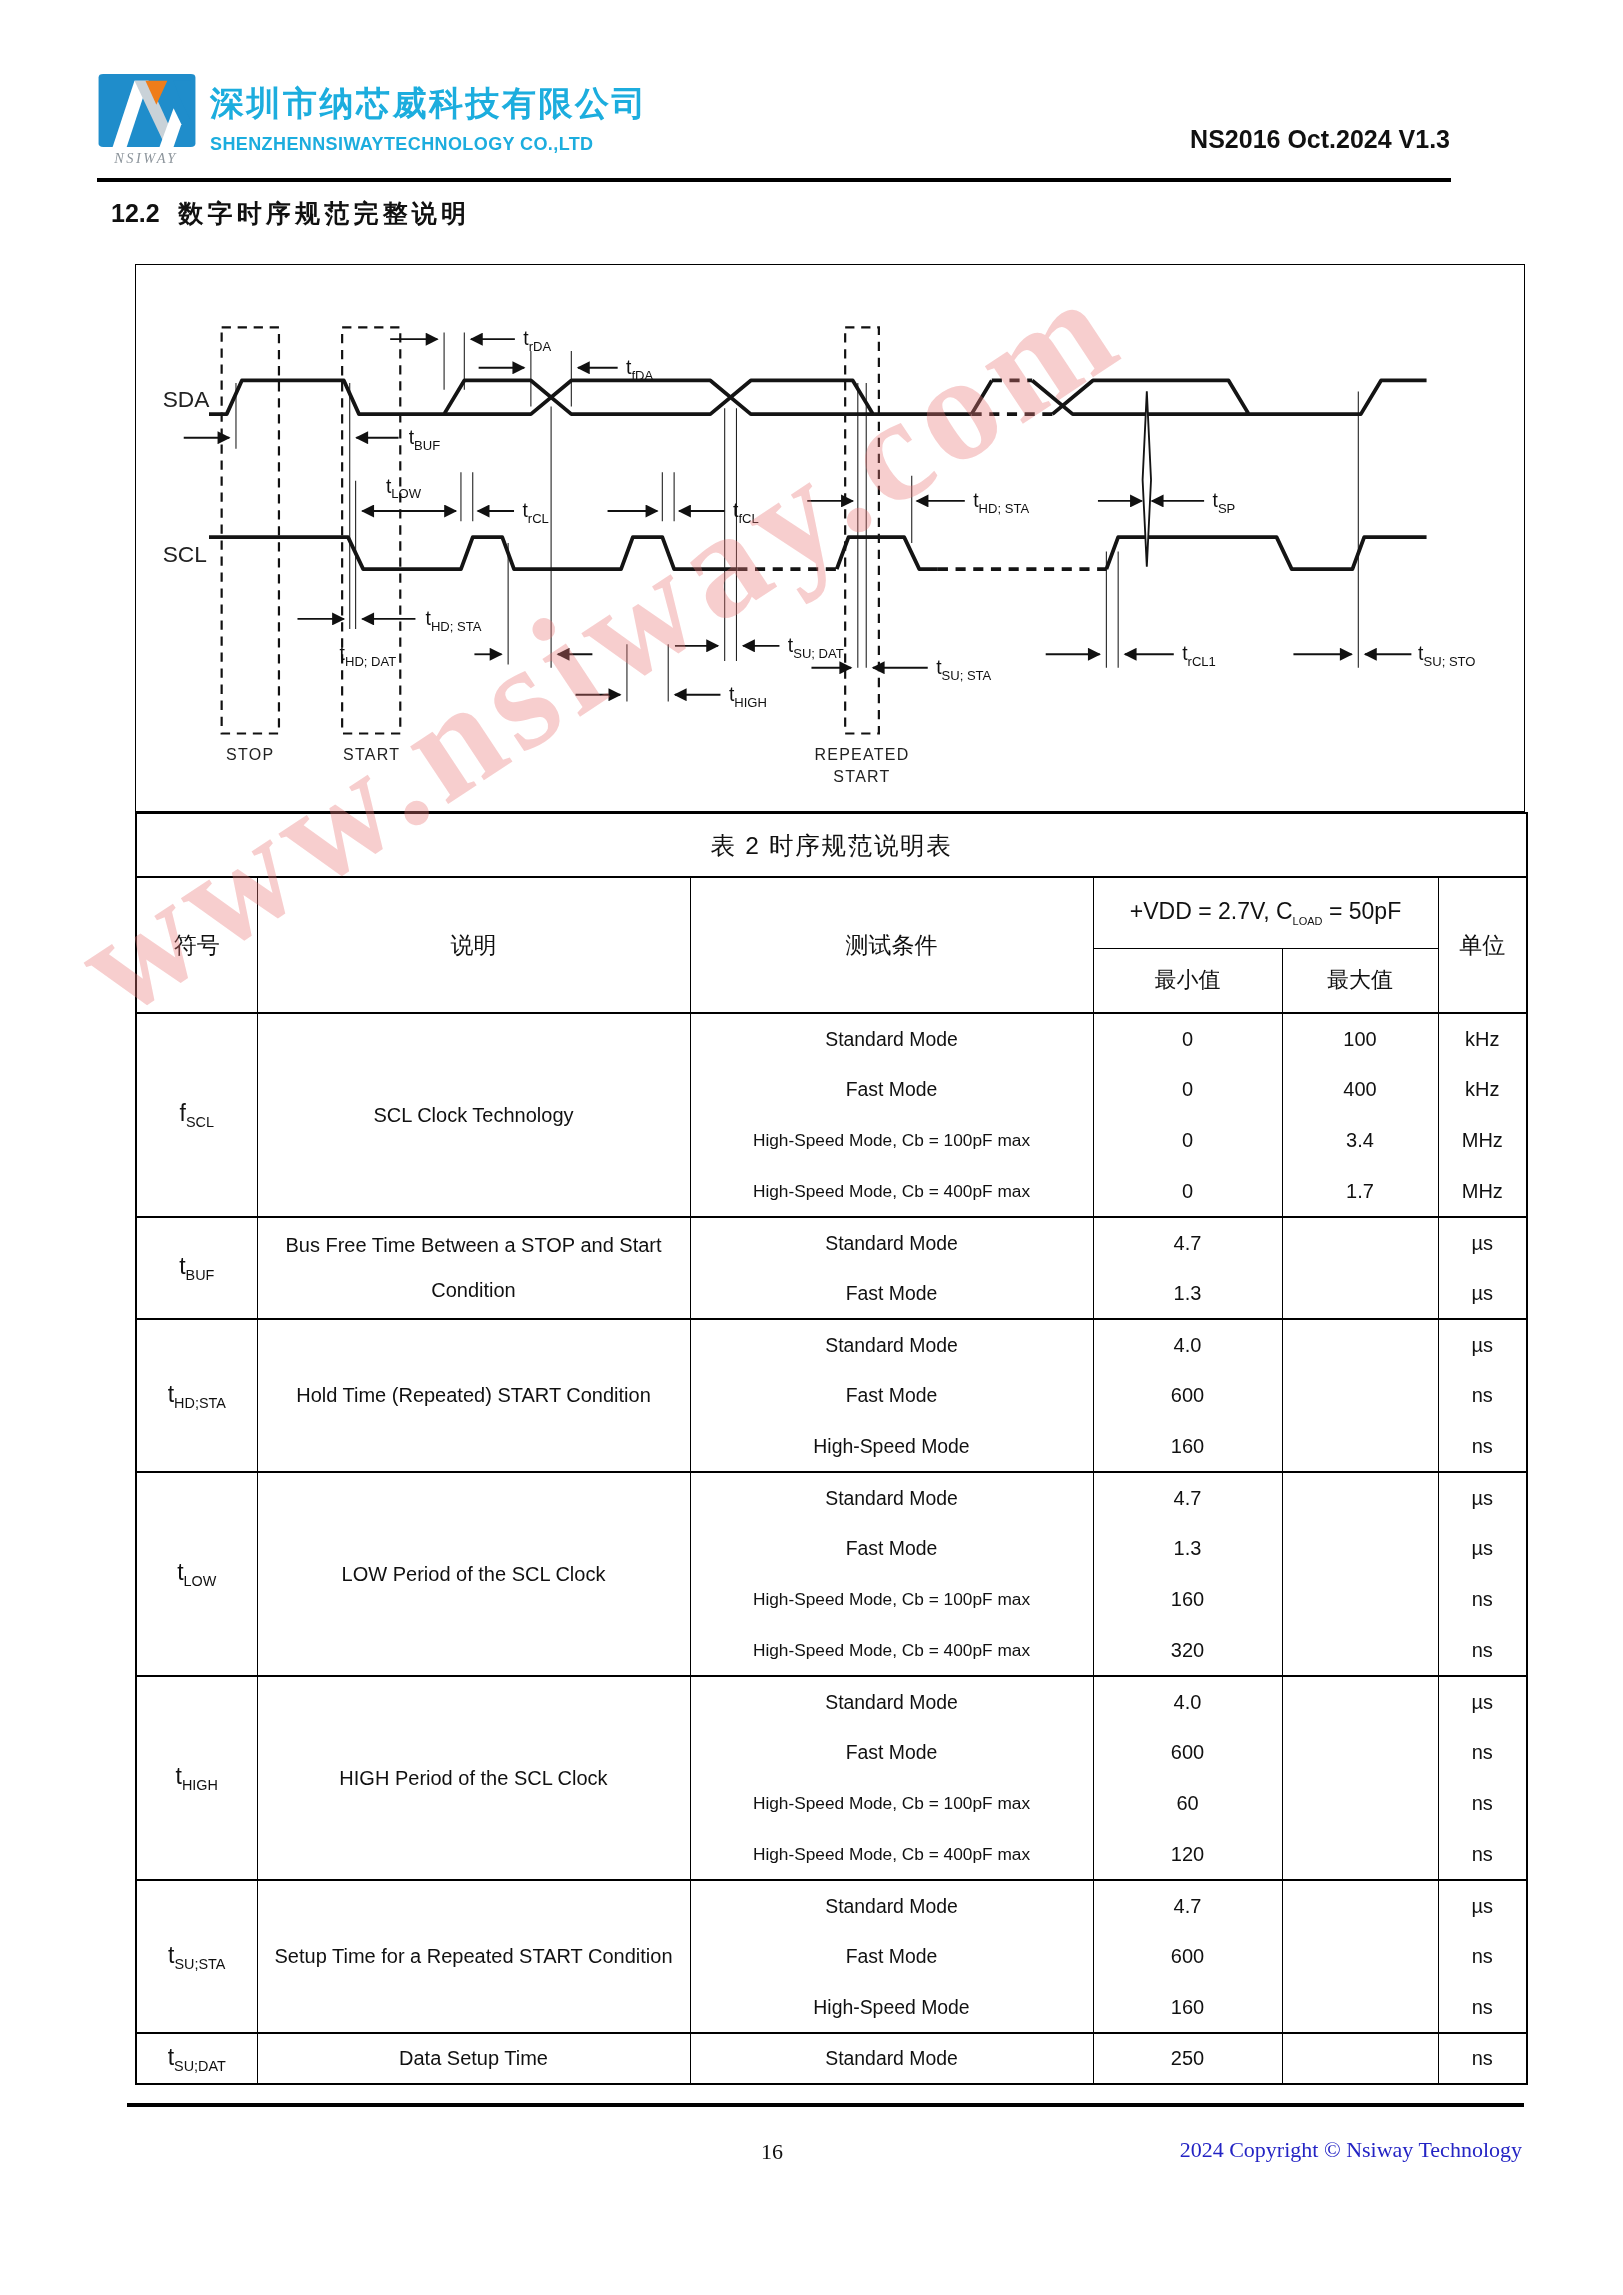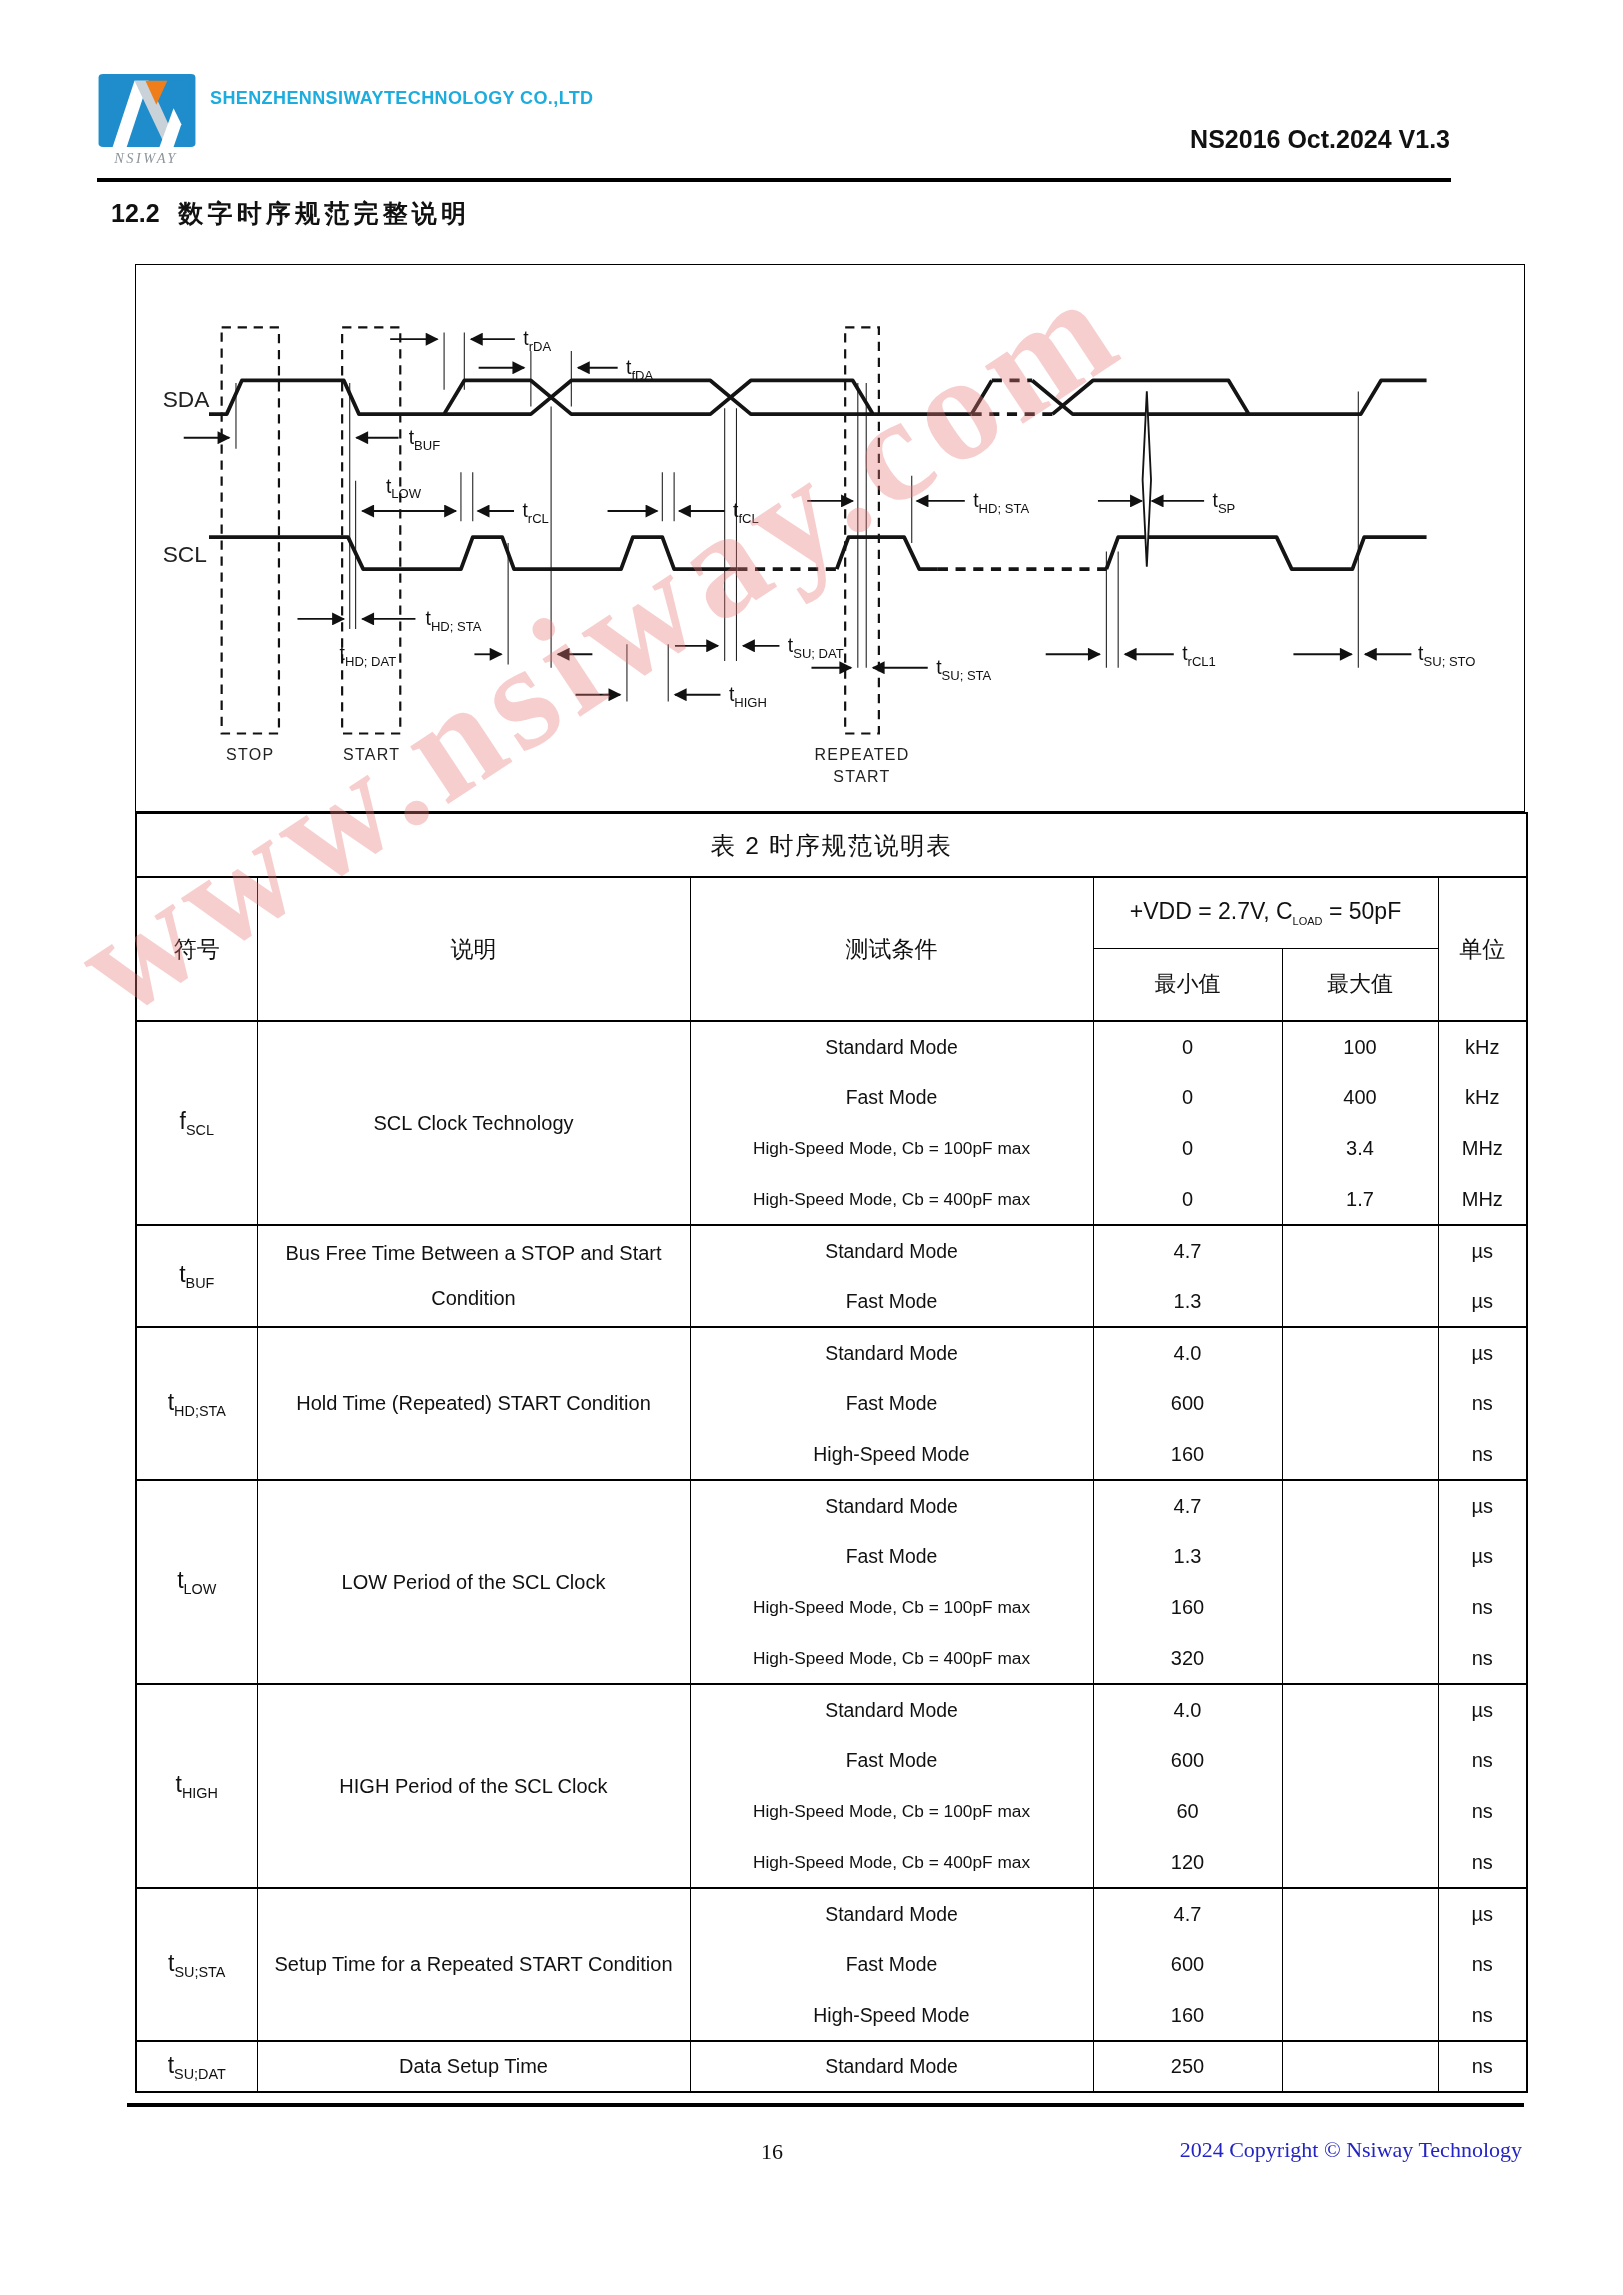--- a/index.html
+++ b/index.html
@@ -33,21 +33,21 @@
   .sigl{font-family:"Liberation Sans",sans-serif;font-size:27px;fill:#222;}
   .cap{font-family:"Liberation Sans",sans-serif;font-size:19px;fill:#222;letter-spacing:1.5px;}
 
   
   table.spec{position:absolute;left:135px;top:812px;width:1390px;border-collapse:collapse;
              table-layout:fixed;border:2.5px solid #000;}
   table.spec td,table.spec th{box-sizing:border-box;padding:0 3.4px;text-align:center;vertical-align:middle;
              font-weight:normal;overflow:hidden;}
   .t-title td{height:64px;font-size:24.5px;font-weight:bold;border-bottom:2.5px solid #000;letter-spacing:1.7px;}
   tr.h1 th{height:71px;border-left:1.7px solid #000;border-right:1.7px solid #000;font-size:23px;}
-  tr.h2 th{height:73px;border:1.7px solid #000;border-bottom:2.5px solid #000;font-size:22px;}
+  tr.h2 th{height:65px;border:1.7px solid #000;border-bottom:2.5px solid #000;font-size:22px;}
   th.vdd{font-size:17px;font-weight:bold;border-bottom:1.7px solid #000;margin-left:16px;}
   th.vdd sub{font-size:11px;}
   tr.h1 th.rs{border-bottom:2.5px solid #000;}
   td.sym,td.desc{border-left:1.7px solid #000;border-right:1.7px solid #000;}
   td.sym{font-size:23px;}
   td.sym sub{font-size:14.4px;}
   td.desc{font-size:20px;line-height:2.25;padding:0 25px;}
   td.cond,td.val,td.unit{border-left:1.7px solid #000;border-right:1.7px solid #000;height:51px;}
   td.cond{font-size:19.4px;}
   td.cond.small{font-size:17.3px;}
@@ -76,20 +76,21 @@
       <rect x="1" y="0" width="62" height="64" rx="3" fill="#1f8dcb"></rect>
       <polygon points="10,64 24,6 33,6 19,64" fill="#ffffff"></polygon>
       <polygon points="24,6 33,6 46,45 42,58" fill="#c9d2d8"></polygon>
       <polygon points="31,6 45,6 38,27" fill="#ef7d1a"></polygon>
       <polygon points="40,64 49,30 54,44 49,64" fill="#ffffff"></polygon>
       <polygon points="49,6 60,6 60,40 52,18" fill="#1f8dcb"></polygon>
     </svg>
   </div>
   <div class="logo-caption">NSIWAY</div>
   <div class="hdr-co">
+    <div class="co-cn">深圳市纳芯威科技有限公司</div>
     <div class="co-en">SHENZHENNSIWAYTECHNOLOGY CO.,LTD</div>
   </div>
   <div class="doc-ref">NS2016 Oct.2024 V1.3</div>
   <div class="hdr-rule"></div>
 
   <div class="sec-title">
     <span>12.2</span><span class="cn">数字时序规范完整说明</span>
   </div>
 
   <div class="figure">

